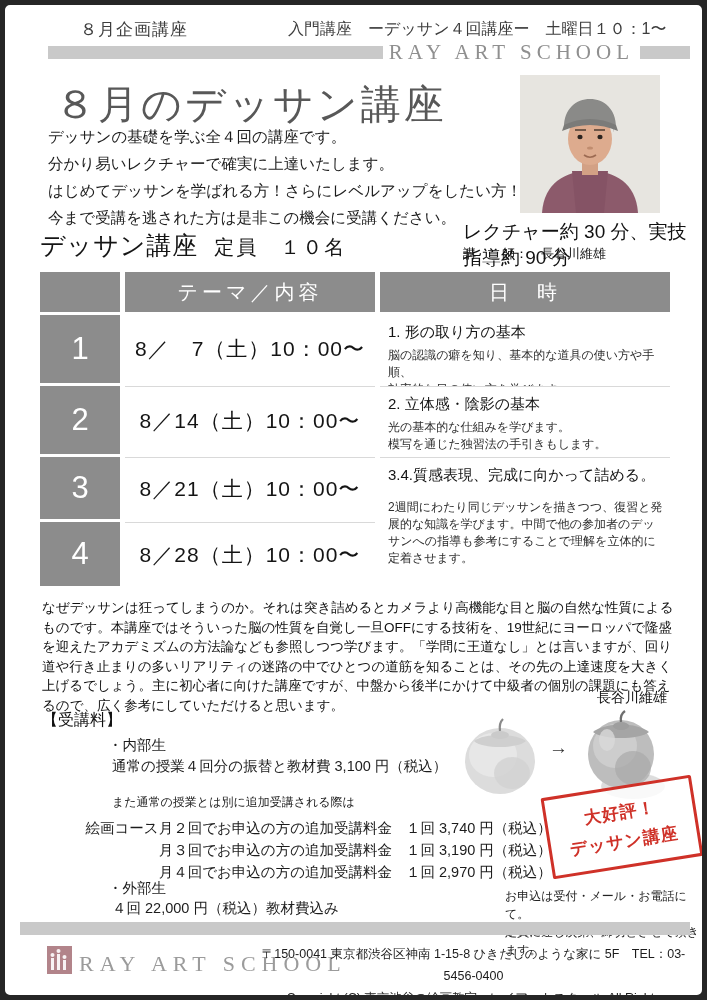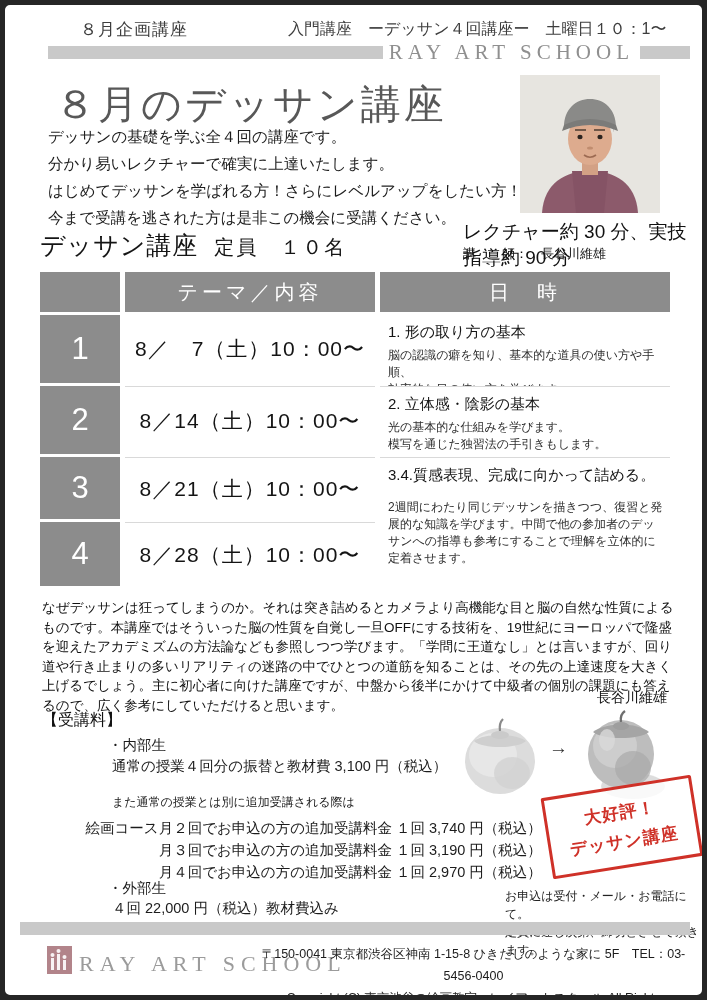--- a/index.html
+++ b/index.html
@@ -54,21 +54,21 @@
   .signature{left:37px;top:684px;width:625px;text-align:right;font-size:14px;color:#111;}
 
   
   .fees-heading{left:37px;top:705px;font-size:16px;color:#111;}
   .internal-label{left:103px;top:731px;font-size:14.5px;}
   .internal-line{left:107px;top:752px;font-size:14.5px;}
   .additional-intro{left:107px;top:789px;font-size:12px;}
   .price-rows{left:55px;top:812px;font-size:14.5px;}
   .price-row{display:flex;height:22px;align-items:center;}
   .price-label{width:332px;text-align:right;}
-  .price-val{margin-left:4px;}
+  .price-val{margin-left:14px;}
   .external-label{left:103px;top:874px;font-size:14.5px;}
   .external-line{left:107px;top:894px;font-size:14.5px;}
 
   
   .apple1{left:455px;top:710px;width:80px;height:82px;}
   .arrow{left:544px;top:732px;font-size:19px;color:#333;}
   .apple2{left:576px;top:703px;width:88px;height:96px;}
   .stamp{left:541px;top:781px;width:146px;height:76px;transform:rotate(-9deg);
     border:3px solid #cf3128;border-radius:2px;color:#cf3128;font-weight:bold;
     display:flex;flex-direction:column;justify-content:center;align-items:center;

